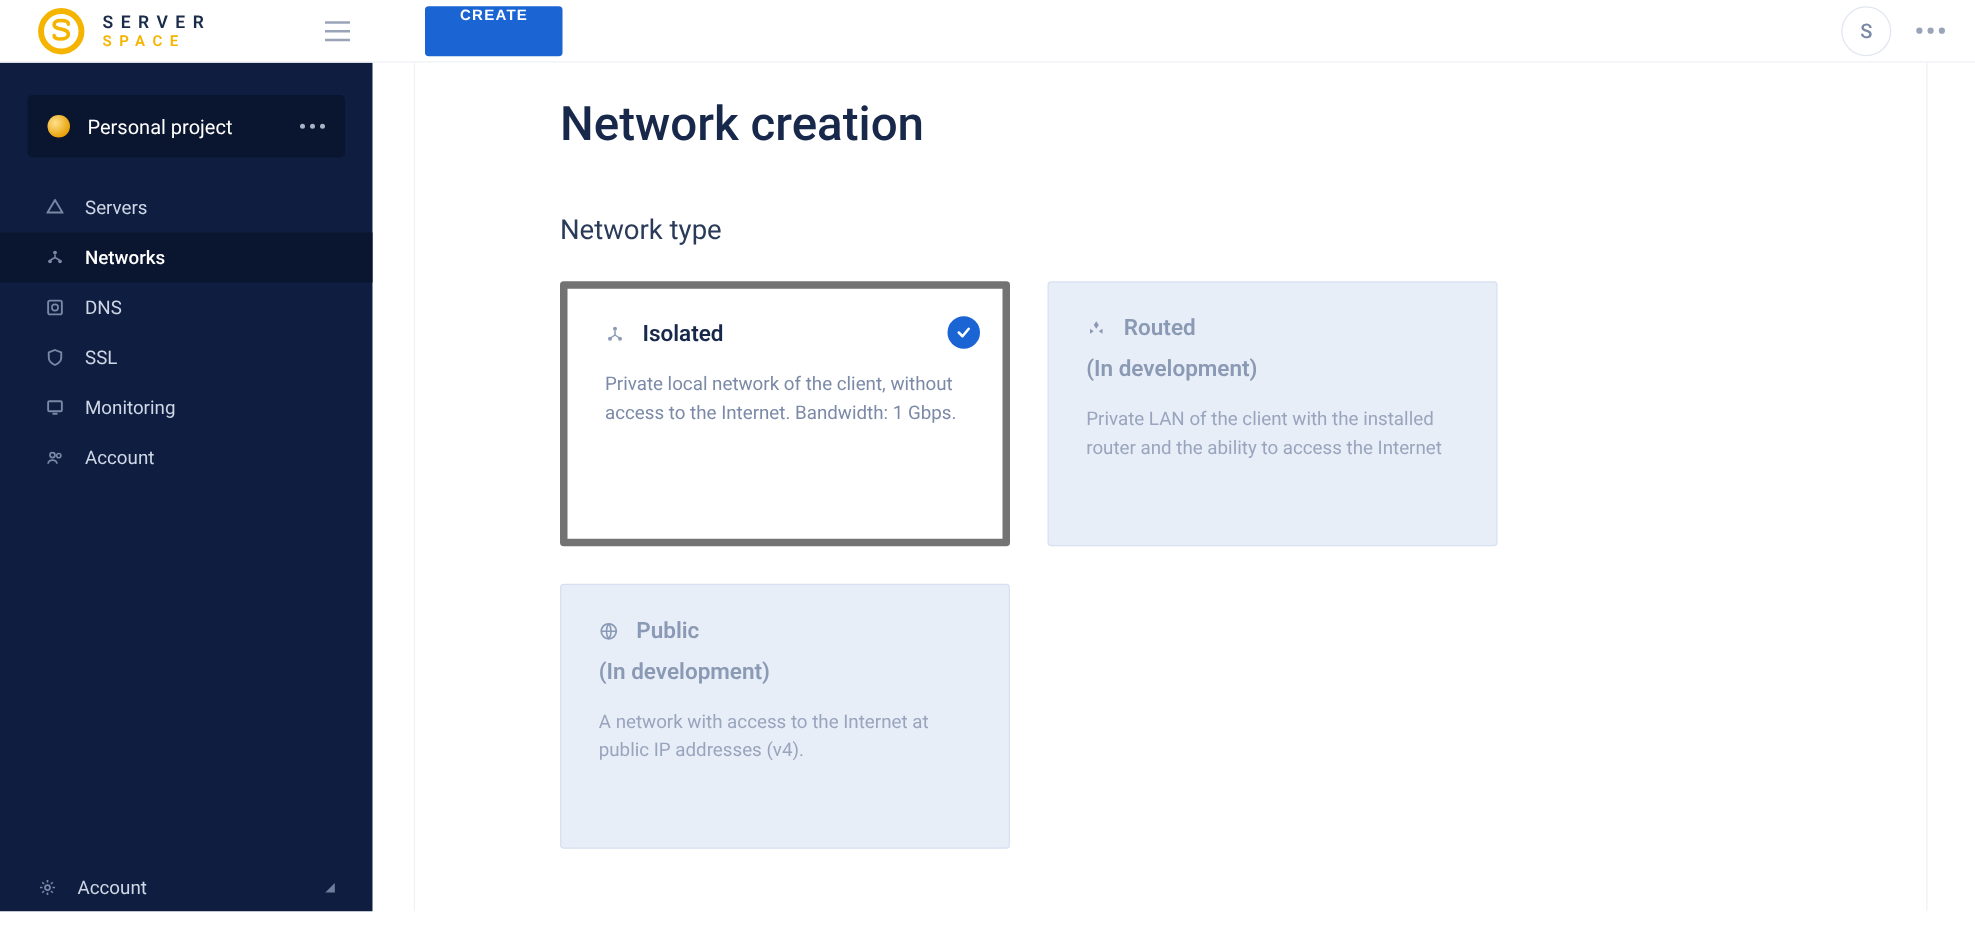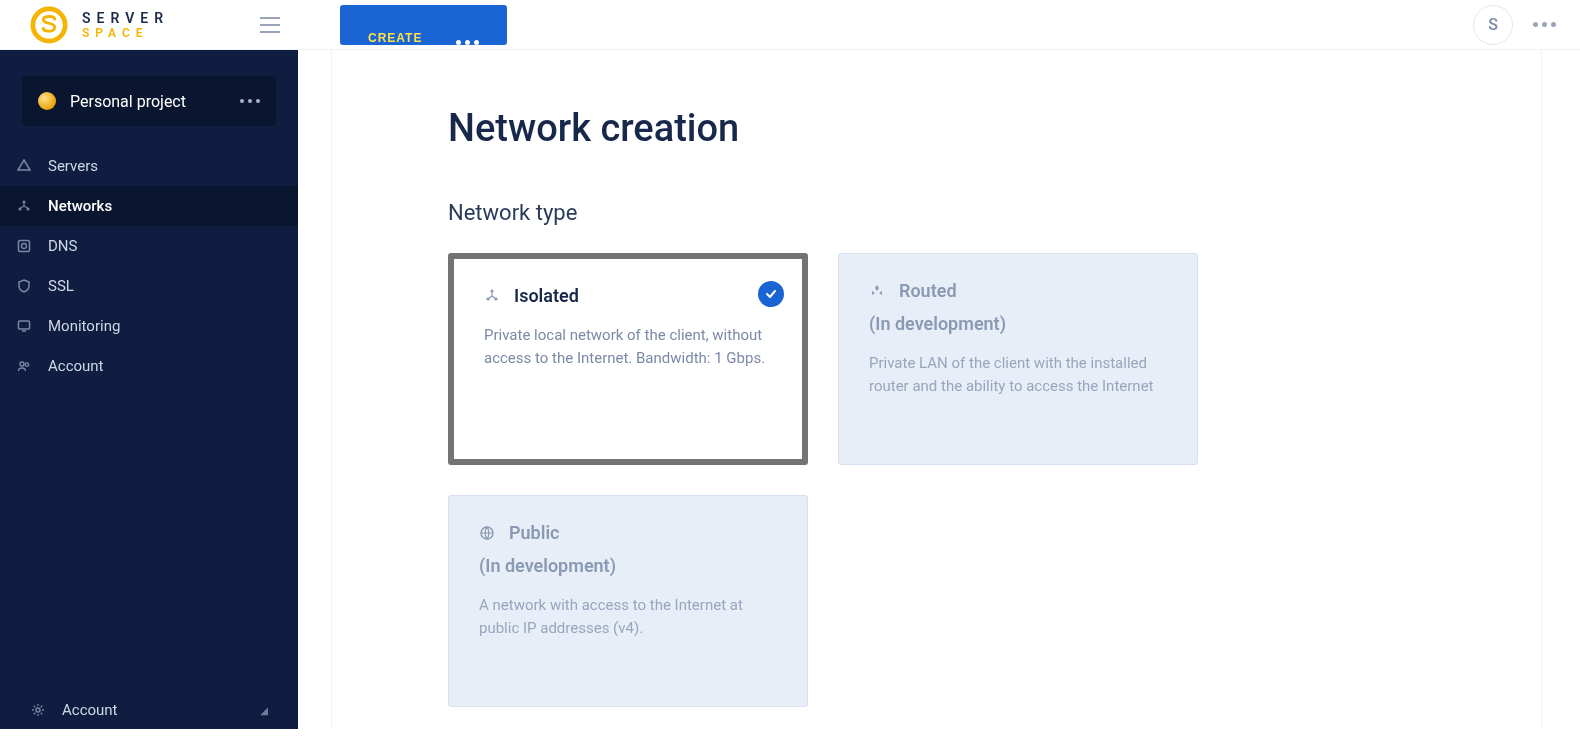--- a/index.html
+++ b/index.html
@@ -58,32 +58,33 @@
     margin-left: -40px;
     margin-right: 60px;
   }
   .burger span {
     height: 2px;
     background: #9aa4b8;
     display: block;
   }
   .create-btn {
     background: #1a64d4;
-    color: #fde047;
+    color: #ffffff;
     border: none;
     height: 40px;
     padding: 0 28px;
     border-radius: 3px;
     font-size: 12px;
     font-weight: 700;
     letter-spacing: 1px;
     cursor: pointer;
     display: flex;
-    align-items: flex-end;
+    align-items: flex-start;
     gap: 34px;
+    flex-direction: column;
   }
   .dots-white {
     display: flex;
     gap: 4px;
   }
   .dots-white span {
     width: 5px; height: 5px; background: #fff; border-radius: 50%;
   }
   .header-right {
     margin-left: auto;
@@ -149,21 +150,21 @@
     flex: 0 0 auto;
   }
   .proj-label { color: #fff; font-size: 16px; }
   .proj-dots { margin-left: auto; display:flex; gap:4px; }
   .proj-dots span { width:4px; height:4px; background:#a8b3c8; border-radius:50%; }
 
   .nav { display:flex; flex-direction:column; }
   .nav-item {
     display:flex; align-items:center; gap:16px;
     height: 40px;
-    padding: 0 16px;
+    padding: 0 36px;
     font-size: 15px;
     color:#cfd7e6;
     cursor:pointer;
   }
   .nav-item.active { background:#0a162f; color:#fff; font-weight:500; }
   .nav-icon { width:16px; height:16px; display:flex; align-items:center; justify-content:center; color:#7a88a6; flex:0 0 auto; }
   .nav-item.active .nav-icon { color:#7a88a6; }
 
   .sidebar-bottom {
     margin-top: auto;
@@ -195,21 +196,20 @@
   }
   .content {
     padding: 28px 120px 0 150px;
     max-width: 1250px;
   }
   .page-title {
     font-size: 38px;
     font-weight: 500;
     color:#18284a;
     margin-bottom: 50px;
-    margin-top: 28px;
   }
   .section-title {
     font-size: 22px;
     font-weight: 400;
     color:#2a3b5a;
     margin-bottom: 28px;
   }
   .cards {
     display:flex;
     gap: 30px;

